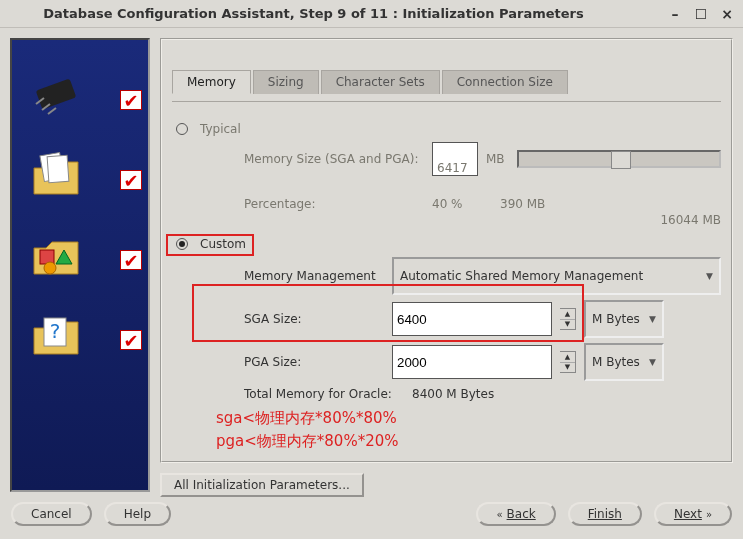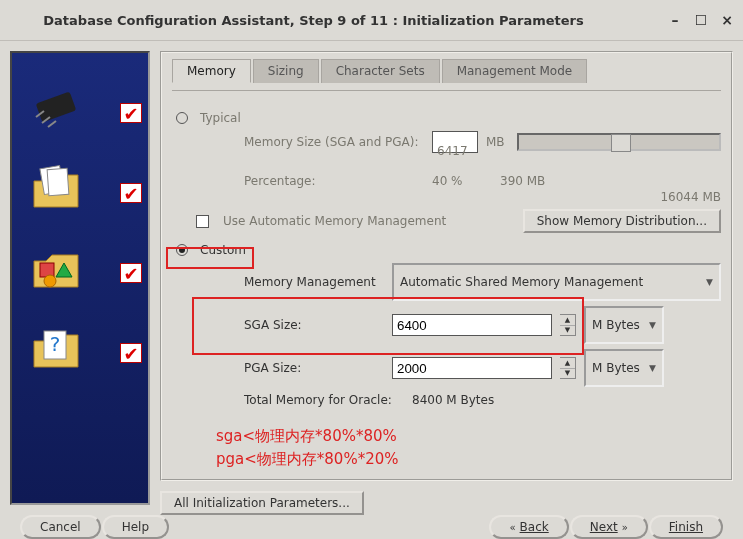--- a/index.html
+++ b/index.html
@@ -7,21 +7,21 @@
     margin: 0;
     font-family: "DejaVu Sans", "Liberation Sans", sans-serif;
     font-size: 12px;
     background: #dcdad5;
     color: #333;
     width: 743px;
     height: 539px;
     overflow: hidden;
   }
   .titlebar {
-    height: 41px;
+    height: 28px;
     background: #dcdad5;
     display: flex;
     align-items: center;
     padding: 0 8px;
     border-bottom: 1px solid #c0bdb8;
     gap: 48px;
   }
   .titlebar-title {
     flex: 1;
     text-align: center;
@@ -72,20 +72,21 @@
     position: relative;
   }
   .tabs { display: flex; gap: 2px; margin-bottom: 8px; }
   .tab {
     padding: 4px 14px;
     background: #bfbcb6;
     border: 1px solid #a8a5a0;
     border-bottom: none;
     color: #555;
     cursor: pointer;
+    margin-top: 24px;
   }
   .tab.active {
     background: #dcdad5;
     color: #222;
     border-bottom: 1px solid #dcdad5;
     position: relative;
     z-index: 2;
   }
   .tab-underline { border-top: 1px solid #a8a5a0; margin-top: -1px; margin-bottom: 10px; }
   .radio-row { display: flex; align-items: center; gap: 12px; margin: 20px 0 6px 4px; }
@@ -98,21 +99,21 @@
     content: ""; width: 6px; height: 6px; border-radius: 50%; background: #222;
   }
   .indented { margin-left: 24px; }
   .field-row {
     display: flex; align-items: center; margin: 5px 0;
     gap: 8px;
   }
   .field-label { width: 140px; color: #7a786f; margin-left: 48px; }
   .field-label.dark { color: #333; }
   .textbox {
-    background: #fff; border: 1px solid #555; padding: 10px 4px;
+    background: #fff; border: 1px solid #555; padding: 16px 4px;
     height: 22px; line-height: 18px;
   }
   .gray { color: #7a786f; }
   .slider {
     flex: 1; height: 18px; border: 2px inset #bbb; background: #cac7c1;
     position: relative; margin-left: 4px;
   }
   .slider-thumb {
     position: absolute; left: 92px; top: -1px; width: 20px; height: 18px;
     background: #dcdad5; border: 1px solid #888;
@@ -136,22 +137,22 @@
   .spin div:last-child { border-bottom: none; }
   .select {
     background: #dcdad5; border: 2px inset #eee; height: 38px;
     display: flex; align-items: center; justify-content: space-between;
     padding: 0 6px; min-width: 80px;
   }
   .select .caret { font-size: 9px; color: #555; }
   .redbox { border: 2px solid #d22; padding: 2px 0px 6px 4px; display: inline-block; position: absolute; }
   .annot { color: #d22; font-size: 15px; margin: 4px 0 2px 44px; }
   .bottom-bar {
-    display: flex; align-items: center; padding: 6px 20px;
-    gap: 1px;
+    display: flex; align-items: center; padding: 6px 11px;
+    gap: 12px;
   }
   .bottom-bar .spacer { flex: 1; }
   .all-init { margin-top: 10px; }
   .val-right { text-align: right; margin-top: 32px; }
 </style>
 </head>
 <body>
 
 <div class="titlebar">
   <div class="titlebar-title">Database Configuration Assistant, Step 9 of 11 : Initialization Parameters</div>
@@ -201,21 +202,21 @@
       <div class="side-check">✔</div>
     </div>
   </div>
 
   <div class="main">
     <div class="panel">
       <div class="tabs">
         <div class="tab active">Memory</div>
         <div class="tab">Sizing</div>
         <div class="tab">Character Sets</div>
-        <div class="tab">Management Mode</div>
+        <div class="tab">Connection Size</div>
       </div>
       <div class="tab-underline"></div>
 
       <div class="radio-row">
         <span class="radio"></span>
         <span class="gray">Typical</span>
       </div>
       <div class="indented">
         <div class="field-row">
           <span class="field-label" style="width:180px">Memory Size (SGA and PGA):</span>
@@ -224,26 +225,20 @@
           <div class="slider">
               <div class="slider-thumb"></div>
             </div>
         </div>
         <div class="field-row">
           <span class="field-label" style="width:180px">Percentage:</span>
           <span class="gray" style="width:60px">40 %</span>
           <span class="gray" style="width:100px">390 MB</span>
           <span style="flex:1"></span>
           <span class="gray val-right">16044 MB</span>
-        </div>
-        <div class="field-row">
-          <span class="checkbox"></span>
-          <span class="gray" style="flex:0 0 auto">Use Automatic Memory Management</span>
-          <span style="flex:1"></span>
-          <span class="btn">Show Memory Distribution...</span>
         </div>
       </div>
 
       <div class="redbox" style="left:4px; top:194px; width:88px; height:22px;"></div>
       <div class="radio-row" style="margin-top:10px">
         <span class="radio selected"></span>
         <span>Custom</span>
       </div>
       <div class="indented">
         <div class="field-row">
@@ -278,38 +273,38 @@
             <span>M Bytes</span>
             <span class="caret">▼</span>
           </div>
         </div>
         <div class="field-row" style="margin-top:6px">
           <span class="field-label dark" style="width:160px">Total Memory for Oracle:</span>
           <span>8400 M Bytes</span>
         </div>
       </div>
 
-      <div class="annot" style="margin-top:20px">sga&lt;物理内存*80%*80%</div>
+      <div class="annot" style="margin-top:8px">sga&lt;物理内存*80%*80%</div>
       <div class="annot">pga&lt;物理内存*80%*20%</div>
     </div>
 
     <div class="all-init">
       <span class="btn">All Initialization Parameters...</span>
     </div>
   </div>
 </div>
 
 <div class="bottom-bar">
   <span class="btn round">Cancel</span>
   <span class="btn round">Help</span>
   <span class="spacer"></span>
   <span class="btn round">
       <span style="font-size:10px">«</span>
       <span style="text-decoration:underline">Back</span>
     </span>
   <span class="btn round">
+      <span style="text-decoration:underline">Finish</span>
+    </span>
+  <span class="btn round">
       <span style="text-decoration:underline">Next</span>
       <span style="font-size:10px">»</span>
     </span>
-  <span class="btn round">
-      <span style="text-decoration:underline">Finish</span>
-    </span>
 </div>
 
 </body></html>

